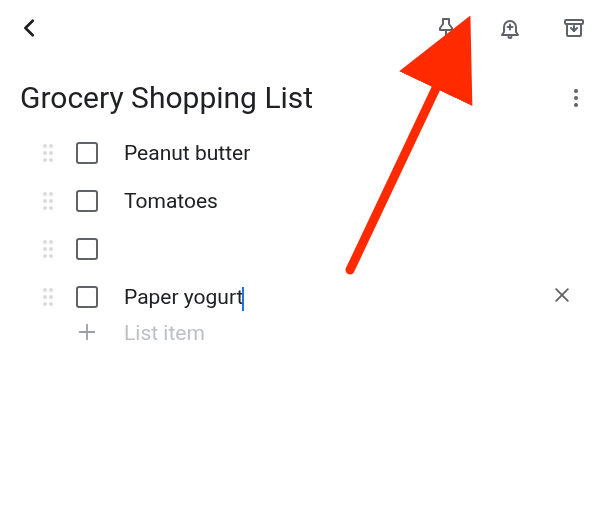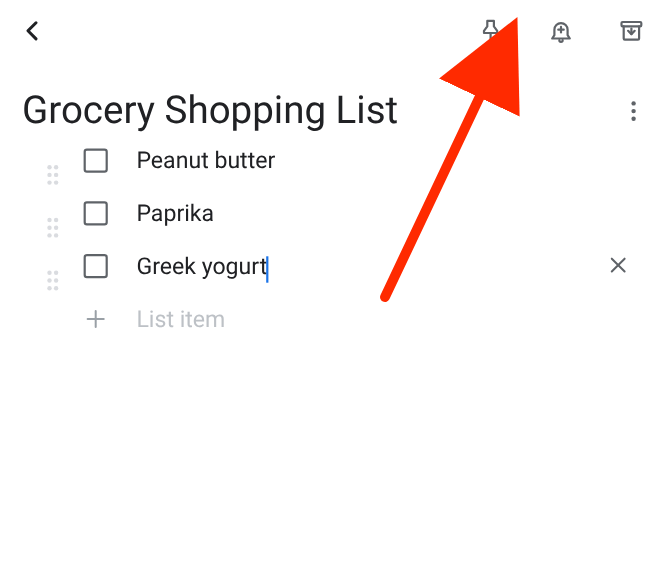--- a/index.html
+++ b/index.html
@@ -28,34 +28,35 @@
       justify-content: center;
       cursor: pointer;
       color: #5f6368;
     }
     .title-row {
       display: flex;
       align-items: center;
       padding: 24px 16px 8px 20px;
     }
     .title {
-      font-size: 35px;
+      font-size: 30px;
       font-weight: 400;
       color: #202124;
       letter-spacing: 0;
     }
     .title-right {
       margin-left: auto;
       margin-right: 4px;
     }
     .list {
       padding: 6px 8px 0 38px;
     }
     .row {
       display: flex;
+      align-items: center;
       height: 48px;
     }
     .drag {
       width: 20px;
       display: flex;
       align-items: center;
       justify-content: center;
       color: #dadce0;
       cursor: grab;
     }
@@ -173,50 +174,63 @@
           <circle cx="3" cy="10" r="2"></circle>
           <circle cx="9" cy="10" r="2"></circle>
           <circle cx="3" cy="17" r="2"></circle>
           <circle cx="9" cy="17" r="2"></circle>
         </svg>
     </span>
     <span class="checkbox"></span>
     <span class="item-text">Peanut butter</span>
   </div>
 
-
-
-  <div class="row">
-    <span class="drag">
-      <svg width="14" height="20" viewBox="0 0 12 20" fill="#dadce0">
-          <circle cx="3" cy="3" r="2"></circle>
-          <circle cx="9" cy="3" r="2"></circle>
-          <circle cx="3" cy="10" r="2"></circle>
-          <circle cx="9" cy="10" r="2"></circle>
-          <circle cx="3" cy="17" r="2"></circle>
-          <circle cx="9" cy="17" r="2"></circle>
-        </svg>
-    </span>
-    <span class="checkbox"></span>
-    <span class="item-text">Paprika</span>
-  </div>
-
-  <div class="row">
-    <span class="drag">
-      <svg width="14" height="20" viewBox="0 0 12 20" fill="#dadce0">
-          <circle cx="3" cy="3" r="2"></circle>
-          <circle cx="9" cy="3" r="2"></circle>
-          <circle cx="3" cy="10" r="2"></circle>
-          <circle cx="9" cy="10" r="2"></circle>
-          <circle cx="3" cy="17" r="2"></circle>
-          <circle cx="9" cy="17" r="2"></circle>
-        </svg>
-    </span>
-    <span class="checkbox"></span>
-    <span class="item-text cursor-caret">Greek yogurt</span>
+  <div class="row">
+    <span class="drag">
+      <svg width="14" height="20" viewBox="0 0 12 20" fill="#dadce0">
+          <circle cx="3" cy="3" r="2"></circle>
+          <circle cx="9" cy="3" r="2"></circle>
+          <circle cx="3" cy="10" r="2"></circle>
+          <circle cx="9" cy="10" r="2"></circle>
+          <circle cx="3" cy="17" r="2"></circle>
+          <circle cx="9" cy="17" r="2"></circle>
+        </svg>
+    </span>
+    <span class="checkbox"></span>
+    <span class="item-text">Tomatoes</span>
+  </div>
+
+
+  <div class="row">
+    <span class="drag">
+      <svg width="14" height="20" viewBox="0 0 12 20" fill="#dadce0">
+          <circle cx="3" cy="3" r="2"></circle>
+          <circle cx="9" cy="3" r="2"></circle>
+          <circle cx="3" cy="10" r="2"></circle>
+          <circle cx="9" cy="10" r="2"></circle>
+          <circle cx="3" cy="17" r="2"></circle>
+          <circle cx="9" cy="17" r="2"></circle>
+        </svg>
+    </span>
+    <span class="checkbox"></span>
+  </div>
+
+  <div class="row">
+    <span class="drag">
+      <svg width="14" height="20" viewBox="0 0 12 20" fill="#dadce0">
+          <circle cx="3" cy="3" r="2"></circle>
+          <circle cx="9" cy="3" r="2"></circle>
+          <circle cx="3" cy="10" r="2"></circle>
+          <circle cx="9" cy="10" r="2"></circle>
+          <circle cx="3" cy="17" r="2"></circle>
+          <circle cx="9" cy="17" r="2"></circle>
+        </svg>
+    </span>
+    <span class="checkbox"></span>
+    <span class="item-text cursor-caret">Paper yogurt</span>
     <span class="row-right">
       <svg width="20" height="20" viewBox="0 0 24 24" stroke="#5f6368" stroke-width="2.2" stroke-linecap="round">
           <line x1="5" y1="5" x2="19" y2="19"></line>
           <line x1="19" y1="5" x2="5" y2="19"></line>
         </svg>
     </span>
   </div>
 
   <div class="add-row">
     <span class="plus-ico">

